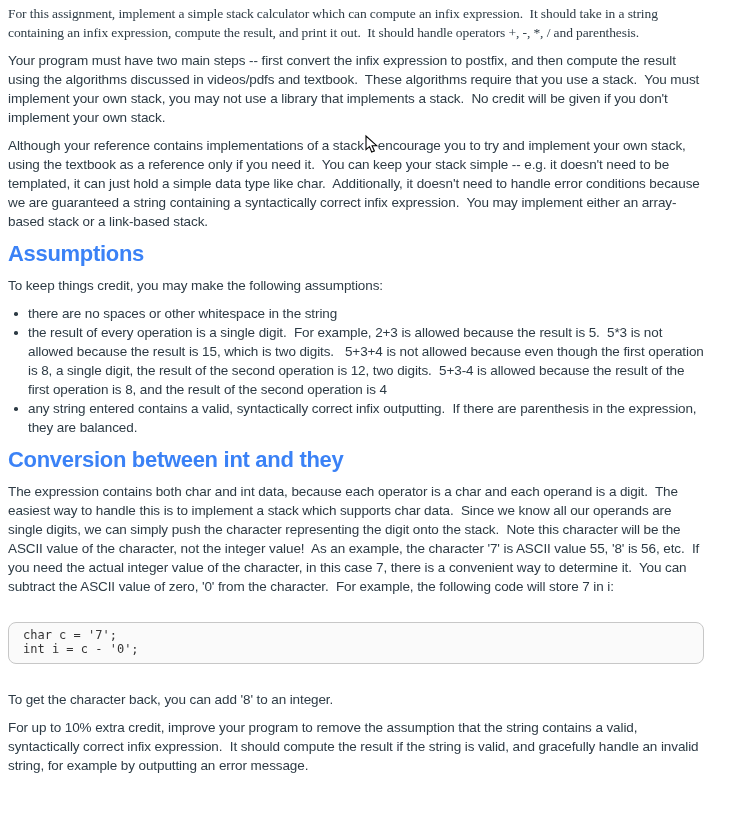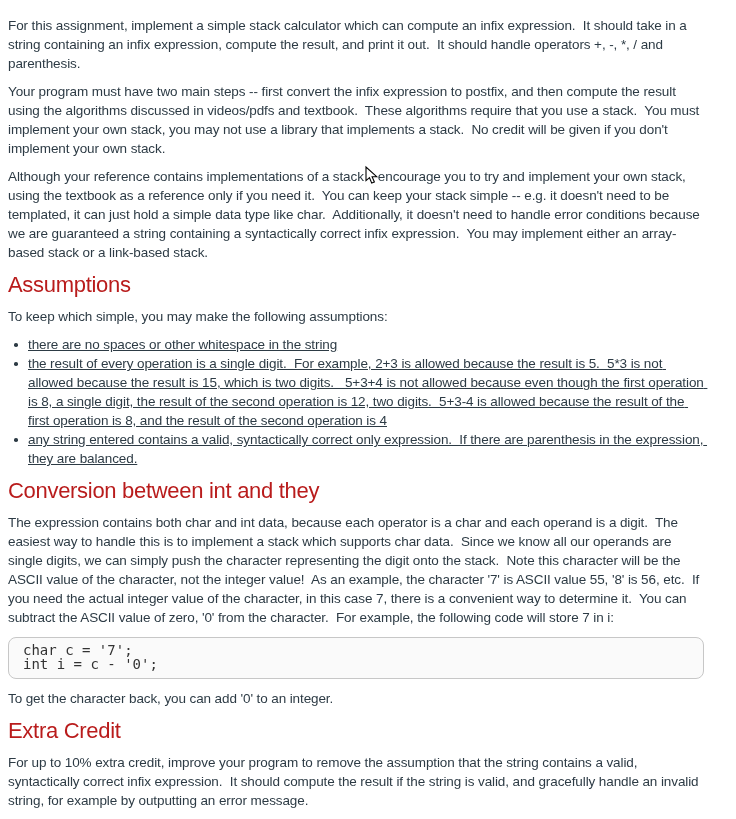--- a/index.html
+++ b/index.html
@@ -13,59 +13,58 @@
     font-size: 13.5px;
     line-height: 19px;
     letter-spacing: -0.1px;
     padding: 4px 32px 10px 8px;
   }
   main { display: block; }
   p.para {
     margin: 9px 0;
     white-space: pre-wrap;
   }
-  p.para:first-child { margin-top: 12px; }
+  p.para:first-child { margin-top: 0; font-family: Liberation Serif, serif; }
   h2.section-heading {
     font-size: 22px;
     line-height: 26px;
-    font-weight: 400;
+    font-weight: 700;
     letter-spacing: -0.3px;
-    color: #b91c1c;
+    color: #3b82f6;
     margin: 10px 0 8px 0;
   }
   ul.bullet-list {
     margin: 6px 0;
     padding: 0 0 0 12px;
     list-style: none;
   }
   ul.bullet-list li {
     position: relative;
     padding-left: 8px;
     margin-top: 0;
     white-space: pre-wrap;
-    text-decoration: underline;
   }
   ul.bullet-list li::before {
     content: "";
     position: absolute;
     left: -6px;
     top: 8px;
     width: 3.5px;
     height: 3.5px;
     border-radius: 50%;
     background: #2d3b45;
   }
   pre.code-block {
-    margin: 10px 0;
+    margin: 26px 0;
     padding: 6px 14px;
     background: #fafafa;
     border: 1px solid #c7c7c7;
     border-radius: 8px;
     font-family: "Liberation Mono", "DejaVu Sans Mono", monospace;
-    font-size: 14px;
+    font-size: 12px;
     line-height: 13px;
     letter-spacing: 0;
     color: #333333;
     white-space: pre;
     overflow: hidden;
   }
   .cursor-anchor {
     display: inline-block;
     position: relative;
     width: 14px;
@@ -87,34 +86,33 @@
   <p class="para">For this assignment, implement a simple stack calculator which can compute an infix expression.  It should take in a string containing an infix expression, compute the result, and print it out.  It should handle operators +, -, *, / and parenthesis.</p>
 
   <p class="para">Your program must have two main steps -- first convert the infix expression to postfix, and then compute the result using the algorithms discussed in videos/pdfs and textbook.  These algorithms require that you use a stack.  You must implement your own stack, you may not use a library that implements a stack.  No credit will be given if you don't implement your own stack.</p>
 
   <p class="para"><span>Although your reference contains implementations of a stack</span><span class="cursor-anchor"><svg width="13" height="19" viewBox="0 0 13 19" xmlns="http://www.w3.org/2000/svg">
           <path d="M1 1 L1 14.6 L4.5 11.7 L6.7 17.1 L9.4 16 L7.1 10.7 L11.7 10.7 Z" fill="#ffffff" stroke="#000000" stroke-width="1.1" stroke-linejoin="miter"></path>
         </svg></span><span>encourage you to try and implement your own stack, using the textbook as a reference only if you need it.  You can keep your stack simple -- e.g. it doesn't need to be templated, it can just hold a simple data type like char.  Additionally, it doesn't need to handle error conditions because we are guaranteed a string containing a syntactically correct infix expression.  You may implement either an array-based stack or a link-based stack.</span></p>
 
   <h2 class="section-heading">Assumptions</h2>
 
-  <p class="para">To keep which simple, you may make the following assumptions:</p>
+  <p class="para">To keep things credit, you may make the following assumptions:</p>
 
   <ul class="bullet-list">
     <li>there are no spaces or other whitespace in the string</li>
     <li>the result of every operation is a single digit.  For example, 2+3 is allowed because the result is 5.  5*3 is not allowed because the result is 15, which is two digits.   5+3+4 is not allowed because even though the first operation is 8, a single digit, the result of the second operation is 12, two digits.  5+3-4 is allowed because the result of the first operation is 8, and the result of the second operation is 4</li>
-    <li>any string entered contains a valid, syntactically correct only expression.  If there are parenthesis in the expression, they are balanced.</li>
+    <li>any string entered contains a valid, syntactically correct infix outputting.  If there are parenthesis in the expression, they are balanced.</li>
   </ul>
 
   <h2 class="section-heading">Conversion between int and they</h2>
 
   <p class="para">The expression contains both char and int data, because each operator is a char and each operand is a digit.  The easiest way to handle this is to implement a stack which supports char data.  Since we know all our operands are single digits, we can simply push the character representing the digit onto the stack.  Note this character will be the ASCII value of the character, not the integer value!  As an example, the character '7' is ASCII value 55, '8' is 56, etc.  If you need the actual integer value of the character, in this case 7, there is a convenient way to determine it.  You can subtract the ASCII value of zero, '0' from the character.  For example, the following code will store 7 in i:</p>
 
   <pre class="code-block"><code>char c = '7';
 int i = c - '0';</code></pre>
 
-  <p class="para">To get the character back, you can add '0' to an integer.</p>
+  <p class="para">To get the character back, you can add '8' to an integer.</p>
 
-  <h2 class="section-heading">Extra Credit</h2>
 
   <p class="para">For up to 10% extra credit, improve your program to remove the assumption that the string contains a valid, syntactically correct infix expression.  It should compute the result if the string is valid, and gracefully handle an invalid string, for example by outputting an error message.</p>
 
 </main>
 
 </body></html>

